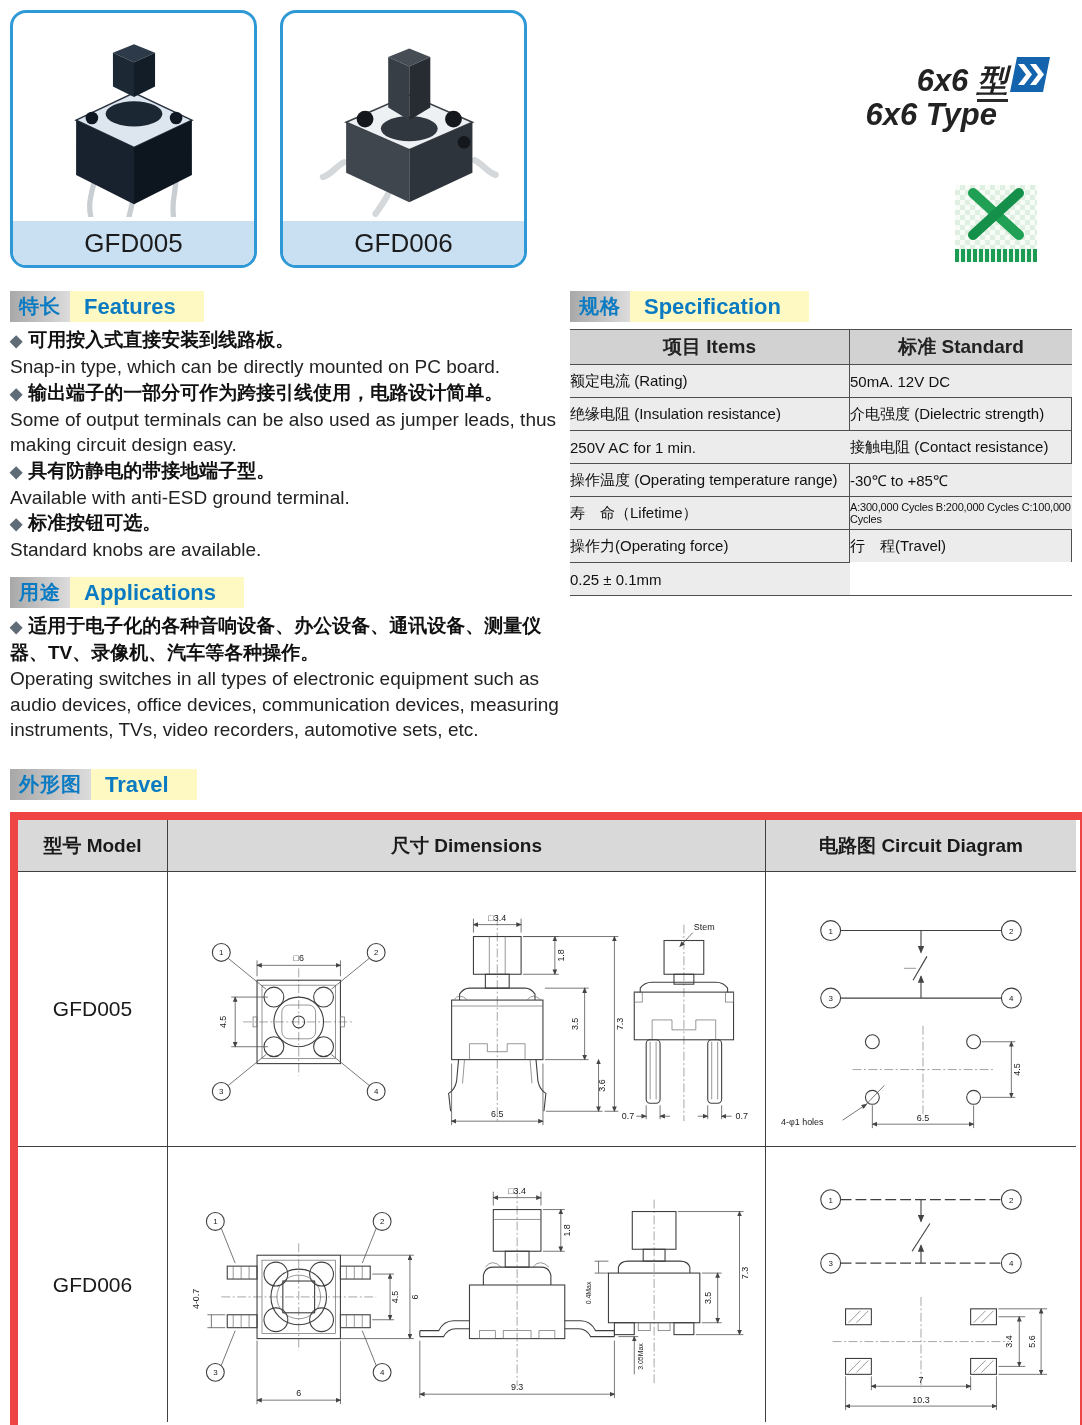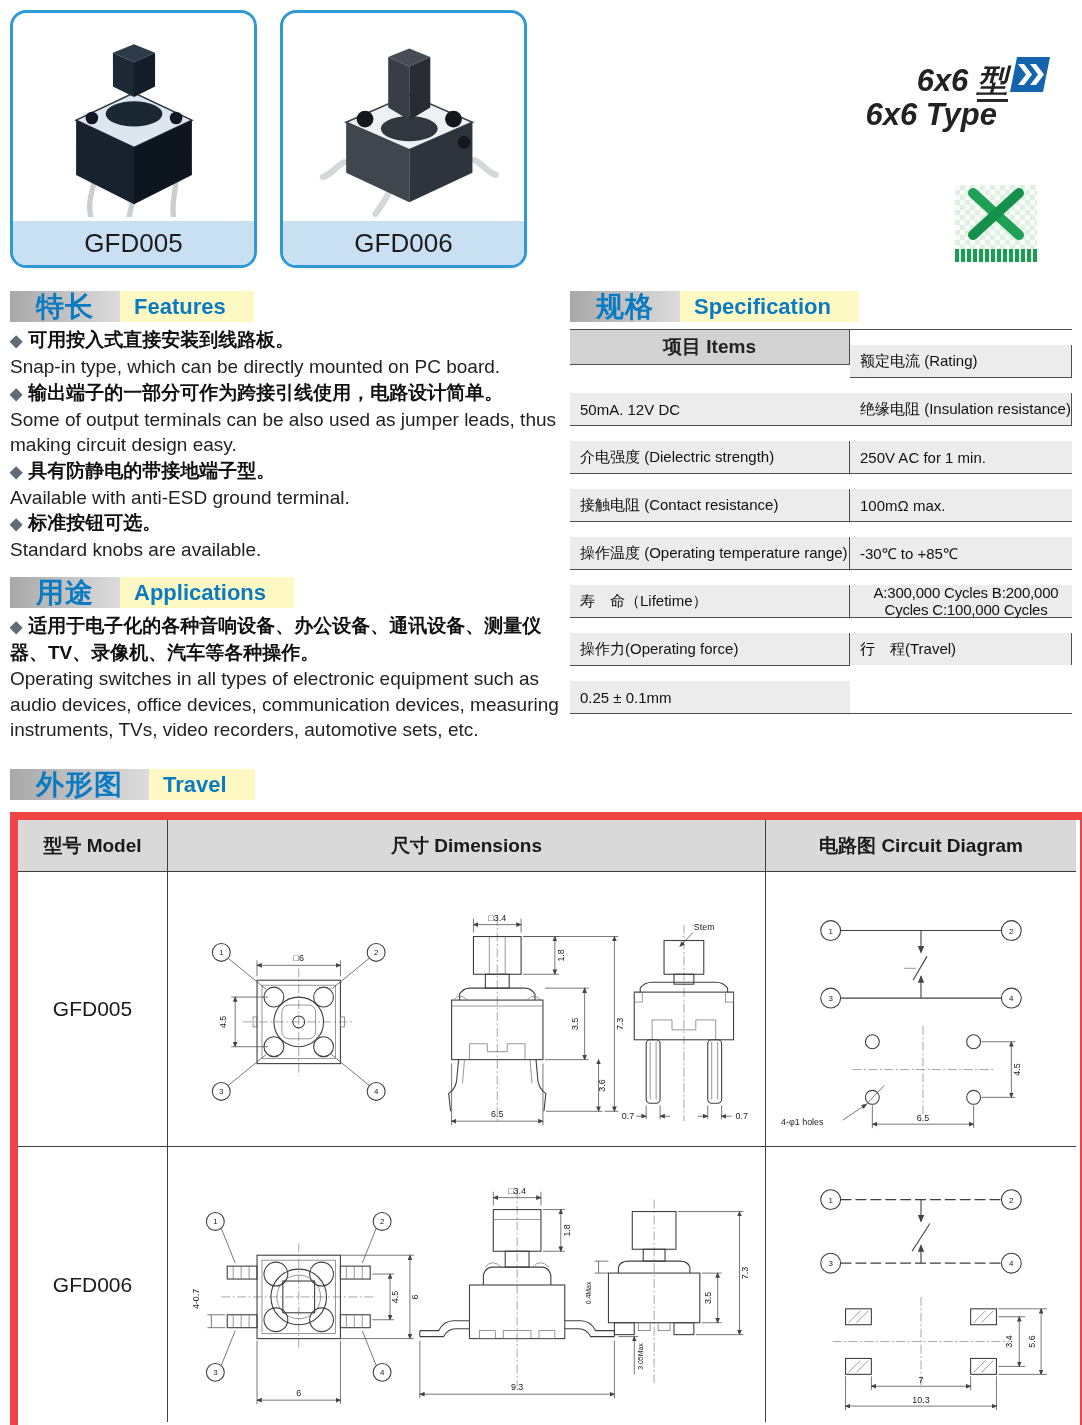--- a/index.html
+++ b/index.html
@@ -24,39 +24,39 @@
 
   
   .leadfree{position:absolute;left:955px;top:185px;width:82px;height:77px;
         background:repeating-conic-gradient(#dff0e3 0% 25%, #f7fcf7 0% 50%) 0 0/10px 10px;}
   .lf-band{position:absolute;bottom:0;left:0;right:0;height:13px;
         background:repeating-linear-gradient(90deg,#1c9b52 0 4px,#eaf6ee 4px 6px);}
 
   
   .sec-head{position:absolute;display:flex;height:31px;}
   .sec-cn{background:linear-gradient(90deg,#a8a8a8,#dcdcdc);color:#0a7bc2;font-weight:bold;
-        font-size:28px;padding:0 26px;display:flex;align-items:center;letter-spacing:1px;}
+        font-size:20px;padding:0 9px;display:flex;align-items:center;letter-spacing:1px;}
   .sec-en{background:#fef9c3;color:#0a7bc2;font-weight:bold;font-size:22px;
         padding:0 28px 0 14px;display:flex;align-items:center;}
 
   
   .text-block{position:absolute;width:552px;}
   .cn-line{font-size:19px;font-weight:bold;line-height:26px;color:#111;}
   .cn-line .dm{color:#5f6b76;margin-right:6px;font-size:16px;}
   .en-line{font-size:19px;line-height:25.5px;color:#222;margin:0;}
 
   
   .spec-table{position:absolute;left:570px;top:329px;width:502px;display:grid;
         grid-template-columns:280px 222px;border-top:1.5px solid #4f4f4f;border-bottom:1px solid #4f4f4f;}
   .spec-h{background:#d2d2d2;height:34px;display:flex;align-items:center;justify-content:center;
         font-size:19px;font-weight:bold;border-bottom:1.5px solid #4f4f4f;color:#222;}
   .spec-c{background:#ececec;height:32px;display:flex;align-items:center;font-size:15px;
-        border-bottom:1px solid #4f4f4f;padding-left:10px;color:#111;margin-top:15px;}
+        border-bottom:1px solid #4f4f4f;color:#111;}
   .col1{border-right:1.2px solid #4f4f4f;text-align:center;}
-  .spec-small{font-size:15px;letter-spacing:-0.2px;text-align:center;}
+  .spec-small{font-size:11px;letter-spacing:-0.2px;}
   .spec-c.last{border-bottom:none;}
 
   
   .dia-table{position:absolute;left:10px;top:812px;width:1062px;height:606px;
         border:8px solid #ef4444;display:grid;grid-template-columns:150px 598px 310px;
         grid-template-rows:52px 275px 275px;}
   .dia-cell{border-right:1.4px solid #3f3f3f;border-bottom:1.4px solid #3f3f3f;
         display:flex;align-items:center;justify-content:center;position:relative;}
   .dia-cell.lastcol{border-right:none;}
   .dia-cell.lastrow{border-bottom:none;}
@@ -174,28 +174,28 @@
   <div class="cn-line"><span class="dm">◆</span><span>适用于电子化的各种音响设备、办公设备、通讯设备、测量仪器、TV、录像机、汽车等各种操作。</span></div>
   <p class="en-line">Operating switches in all types of electronic equipment such as audio devices, office devices, communication devices, measuring instruments, TVs, video recorders, automotive sets, etc.</p>
 </div>
 
 <div class="sec-head" style="left:570px;top:291px">
   <span class="sec-cn">规格</span>
   <span class="sec-en">Specification</span>
 </div>
 <div class="spec-table">
   <div class="spec-h col1">项目 Items</div>
+  <div class="spec-h">标准 Standard</div>
 
   <div class="spec-c col1">额定电流 (Rating)</div>
   <div class="spec-c">50mA. 12V DC</div>
   <div class="spec-c col1">绝缘电阻 (Insulation resistance)</div>
   <div class="spec-c col1">介电强度 (Dielectric strength)</div>
   <div class="spec-c">250V AC for 1 min.</div>
   <div class="spec-c col1">接触电阻 (Contact resistance)</div>
-  <div class="spec-c">100mΩ max.</div>
   <div class="spec-c col1">操作温度 (Operating temperature range)</div>
   <div class="spec-c">-30℃ to +85℃</div>
   <div class="spec-c col1">寿　命（Lifetime）</div>
   <div class="spec-c spec-small">A:300,000 Cycles B:200,000 Cycles C:100,000 Cycles</div>
   <div class="spec-c col1">操作力(Operating force)</div>
   <div class="spec-c col1 last">行　程(Travel)</div>
   <div class="spec-c last">0.25 ± 0.1mm</div>
 </div>
 
 <div class="sec-head" style="left:10px;top:769px">

